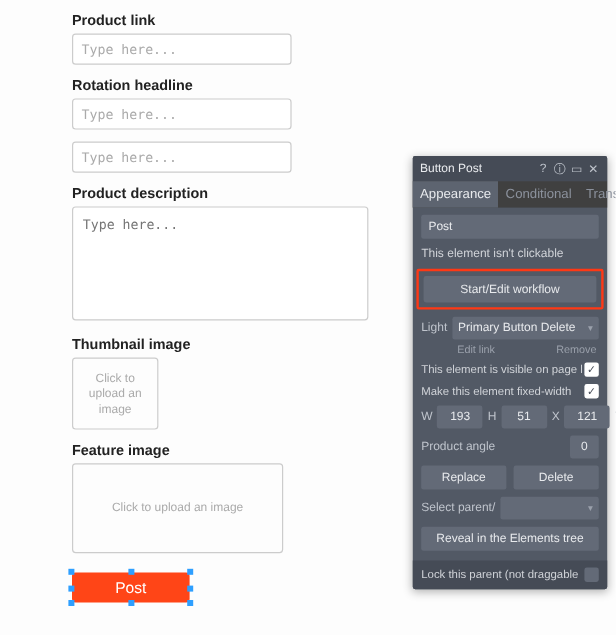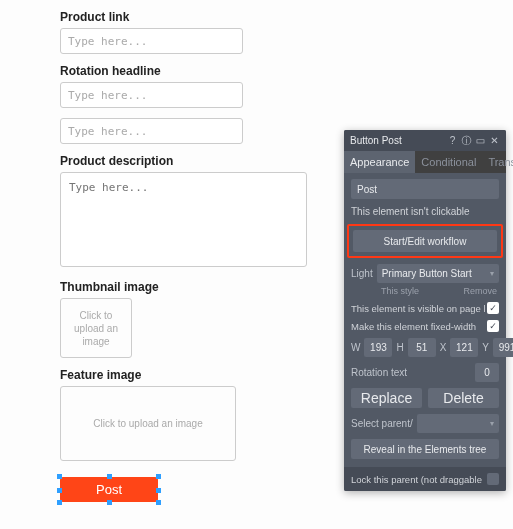--- a/index.html
+++ b/index.html
@@ -38,25 +38,25 @@
   .row { display: flex; align-items: center; gap: 4px; }
   .row-label { font-size: 10px; color: #bfc4cc; flex-shrink: 0; }
   .style-select { flex: 1; background: #636a77; color: #e8eaed; font-size: 10px; padding: 3px 5px; border-radius: 2px; height: 19px; display: flex; align-items: center; justify-content: space-between; cursor: pointer; }
   .caret { font-size: 8px; color: #9aa0ab; }
   .sub-row { display: flex; justify-content: space-between; font-size: 9px; color: #9aa0ab; padding: 0 2px; margin-top: -3px; }
   .sub-row span { cursor: pointer; }
   .check-row { display: flex; align-items: center; justify-content: space-between; font-size: 9.5px; color: #d0d3d8; text-align: center; }
   .checkbox { width: 12px; height: 12px; background: #fff; border-radius: 2px; display: inline-flex; align-items: center; justify-content: center; color: #454b56; font-size: 9px; cursor: pointer; flex-shrink: 0; }
   .coord-row { display: flex; gap: 4px; align-items: center; }
   .coord-label { font-size: 10px; color: #bfc4cc; width: 10px; text-align: center; }
-  .coord-input { width: 28px; height: 19px; background: #636a77; border: none; color: #e8eaed; font-size: 10px; text-align: center; border-radius: 2px; padding: 0; }
+  .coord-input { width: 38px; height: 19px; background: #636a77; border: none; color: #e8eaed; font-size: 10px; text-align: center; border-radius: 2px; padding: 0; }
   .rotation-row { display: flex; justify-content: space-between; align-items: center; }
   .rot-input { width: 24px; height: 19px; background: #636a77; border: none; color: #e8eaed; font-size: 10px; text-align: center; border-radius: 2px; }
   .btn-row { display: flex; gap: 6px; }
-  .sm-btn { flex: 1; height: 20px; background: #636a77; color: #e8eaed; border: none; border-radius: 2px; font-size: 14px; cursor: pointer; }
+  .sm-btn { flex: 1; height: 20px; background: #636a77; color: #e8eaed; border: none; border-radius: 2px; font-size: 10px; cursor: pointer; }
   .full-btn { width: 100%; height: 20px; background: #636a77; color: #e8eaed; border: none; border-radius: 2px; font-size: 10px; cursor: pointer; }
   .lock-row { background: #454b56; margin: 2px -7px -10px; padding: 6px 7px; display: flex; justify-content: space-between; align-items: center; font-size: 9.5px; color: #d0d3d8; border-radius: 0 0 2px 2px; overflow: hidden; white-space: nowrap; }
 </style>
 </head>
 <body>
 
 <div class="form-area">
   <div class="field">
     <label class="label">Product link</label>
     <input class="text-input" placeholder="Type here..." style="">
@@ -114,26 +114,26 @@
   </div>
   <div class="panel-body">
     <input class="dark-input" value="Post" style="">
     <div class="truncated">This element isn't clickable</div>
     <div class="workflow-btn-wrap">
       <button class="workflow-btn">Start/Edit workflow</button>
     </div>
     <div class="row">
       <span class="row-label">Light</span>
       <div class="style-select">
-        <span>Primary Button Start</span>
+        <span>Primary Button Delete</span>
         <span class="caret">▾</span>
       </div>
     </div>
     <div class="sub-row">
-      <span style="margin-left:28px;">This style</span>
+      <span style="margin-left:28px;">Edit link</span>
       <span>Remove</span>
     </div>
     <div class="check-row">
       <span>This element is visible on page l</span>
       <span class="checkbox">✓</span>
     </div>
     <div class="check-row">
       <span>Make this element fixed-width</span>
       <span class="checkbox">✓</span>
     </div>
@@ -141,21 +141,21 @@
       <span class="coord-label">W</span>
       <input class="coord-input" value="193" style="">
       <span class="coord-label">H</span>
       <input class="coord-input" value="51" style="">
       <span class="coord-label">X</span>
       <input class="coord-input" value="121" style="">
       <span class="coord-label">Y</span>
       <input class="coord-input" value="991" style="">
     </div>
     <div class="rotation-row">
-      <span class="row-label">Rotation text</span>
+      <span class="row-label">Product angle</span>
       <input class="rot-input" value="0" style="">
     </div>
     <div class="btn-row">
       <button class="sm-btn">Replace</button>
       <button class="sm-btn">Delete</button>
     </div>
     <div class="row">
       <span class="row-label">Select parent/</span>
       <div class="style-select">
         <span></span>

